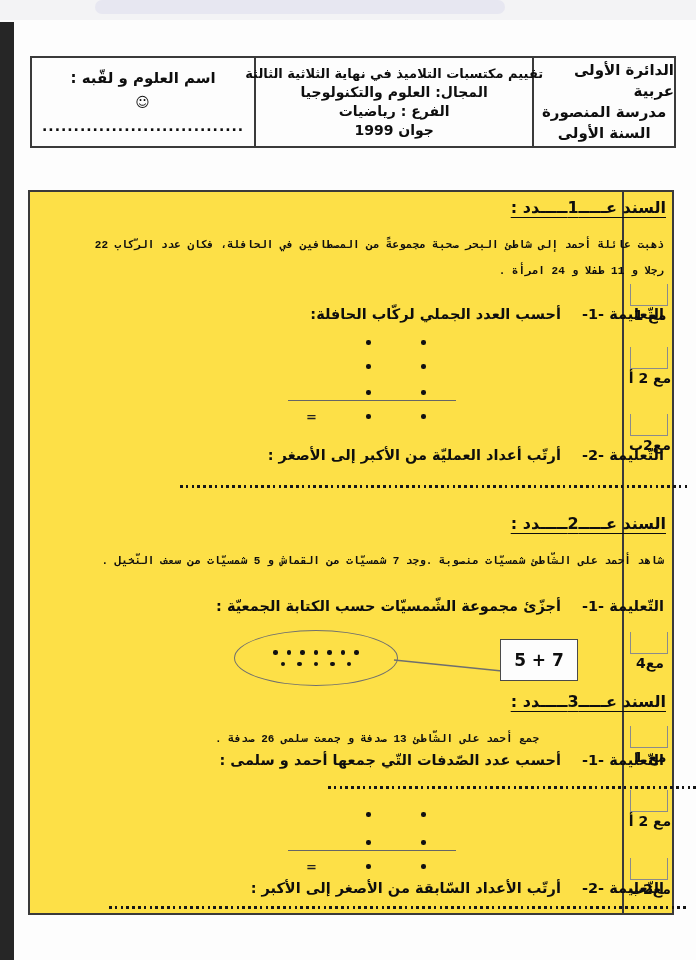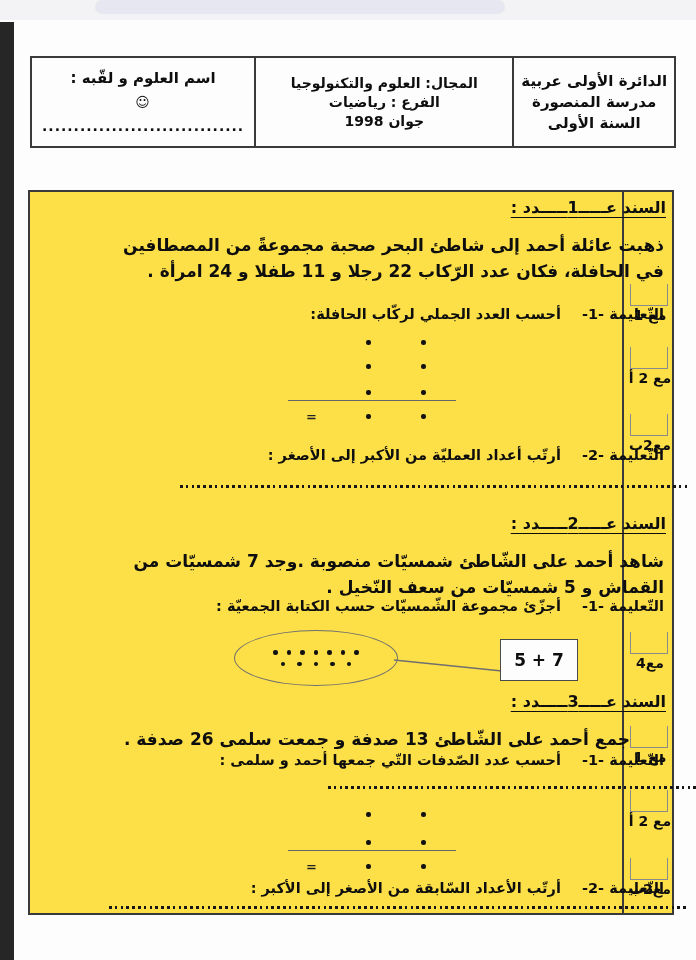--- a/index.html
+++ b/index.html
@@ -34,22 +34,22 @@
   }
   .margin-divider{position:absolute;left:592px;top:0;width:0;height:721px;border-left:2px solid #3a3a3a;}
 
   .content{position:absolute;right:0;top:0;width:592px;height:721px;}
 
   .snd-head{
     position:absolute;right:6px;font-size:16px;font-weight:bold;
     text-decoration:underline;text-underline-offset:4px;white-space:nowrap;
   }
   .problem{
-    position:absolute;right:8px;width:574px;font-size:17px;font-weight:bold;
-    line-height:26px;text-align:right;
+    position:absolute;right:8px;width:574px;font-size:11px;font-weight:bold;
+    line-height:26px;text-align:right;font-family:Liberation Mono, monospace;
   }
   .inst{position:absolute;right:8px;font-size:14.5px;font-weight:bold;white-space:nowrap;}
   .inst .gap{display:inline-block;width:16px;}
 
   
   .dotline{
     position:absolute;height:3px;
     background:repeating-linear-gradient(90deg,#161616 0 2.6px,transparent 2.6px 5.8px);
   }
 
@@ -89,23 +89,24 @@
 <div class="top-blob"></div>
 <div class="left-strip"></div>
 
 <div class="htable">
   <div class="hcell hcell-school">
     <div>الدائرة الأولى عربية</div>
     <div>مدرسة المنصورة</div>
     <div>السنة الأولى</div>
   </div>
   <div class="hcell hcell-exam">
+    <div>تقييم مكتسبات التلاميذ في نهاية الثلاثية الثالثة</div>
     <div class="l2">المجال: العلوم والتكنولوجيا</div>
     <div class="l2">الفرع : رياضيات</div>
-    <div class="l2">جوان 1998</div>
+    <div class="l2">جوان 1999</div>
   </div>
   <div class="hcell hcell-student">
     <div class="student-label">اسم العلوم و لقّبه :</div>
     <div class="student-dots">
       <span>☺</span>
       <span>................................</span>
     </div>
   </div>
 </div>
 

